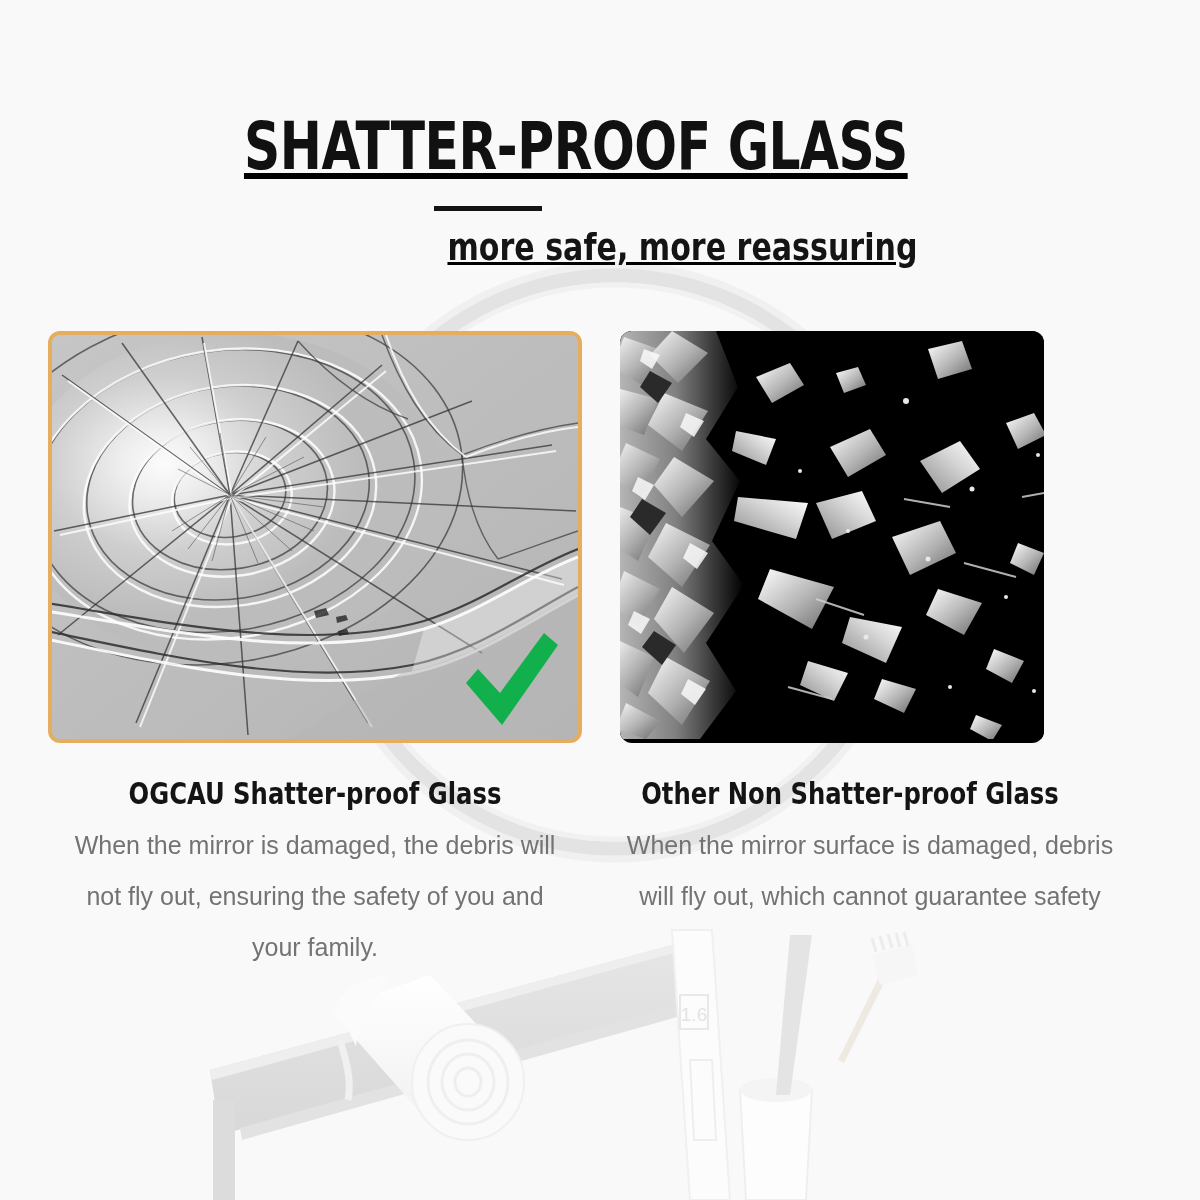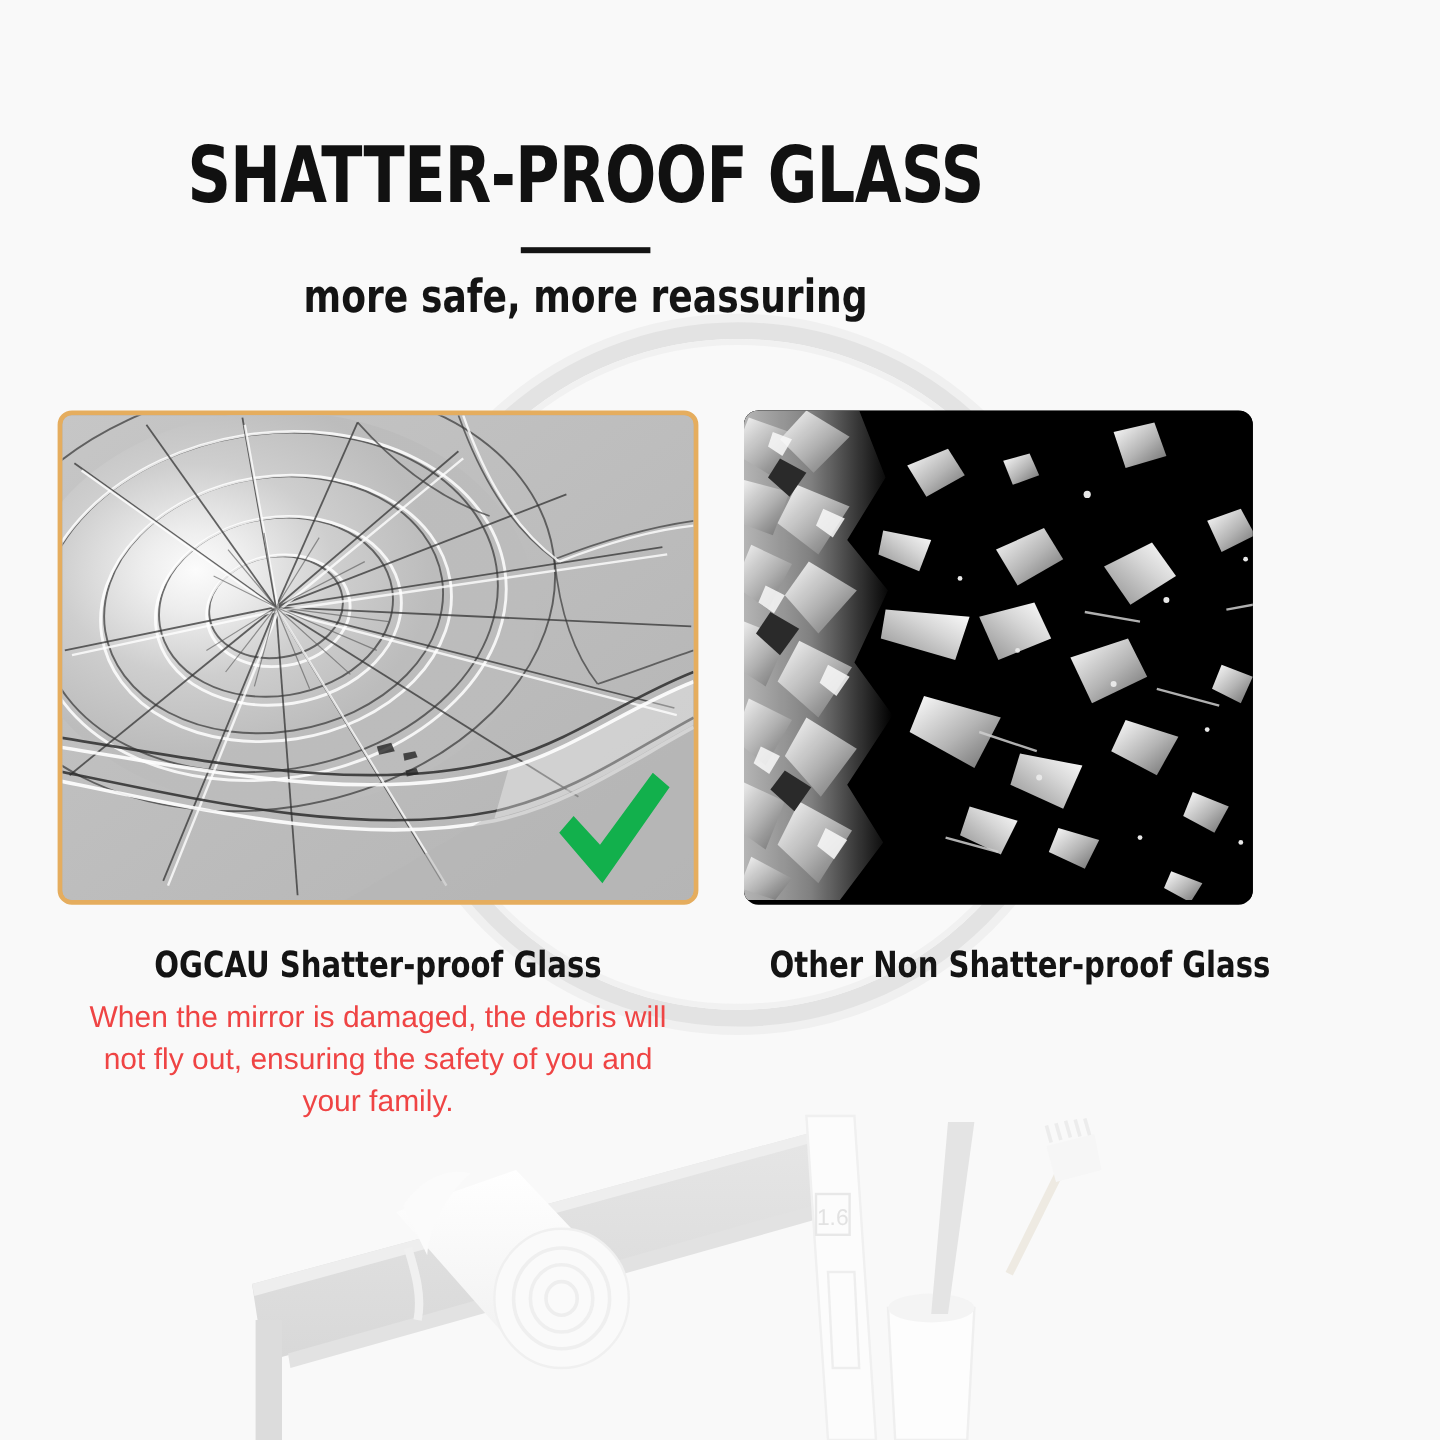--- a/index.html
+++ b/index.html
@@ -28,21 +28,22 @@
     z-index: 0;
     pointer-events: none;
   }
 
   
   #header {
     position: absolute;
     top: 0; left: 0;
     width: 976px;
     z-index: 3;
-    text-align: center;
+    text-align: right;
+    text-decoration: underline;
   }
   #title {
     margin: 0;
     padding-top: 113px;
     font-family: "Liberation Sans Narrow", "DejaVu Sans Condensed", "Liberation Sans", sans-serif;
     font-weight: 700;
     font-size: 65px;
     line-height: 68px;
     letter-spacing: -0.5px;
     color: #111111;
@@ -73,21 +74,20 @@
   #compare {
     position: absolute;
     top: 331px;
     left: 0;
     width: 1200px;
     z-index: 3;
   }
   .col {
     position: absolute;
     top: 0;
-    margin-top: 11px;
   }
   .col.left  { left: 48px;  width: 534px; }
   .col.right { left: 620px; width: 424px; }
 
   .photo {
     position: relative;
     height: 412px;
     border-radius: 12px;
     overflow: hidden;
   }
@@ -127,22 +127,22 @@
     transform: scaleX(0.9);
     white-space: nowrap;
   }
   .cap-body {
     margin: 0 auto;
     padding-top: 9px;
     text-align: center;
     font-family: "Liberation Sans", sans-serif;
     font-weight: 400;
     font-size: 25px;
-    line-height: 35px;
-    color: #ef4444;
+    line-height: 51px;
+    color: #737373;
   }
   .col.left  .cap-body { width: 500px; }
   .col.right .cap-body { width: 500px; }
 </style>
 </head>
 <body>
 
 <div id="stage">
 
   <svg id="bg-scene" viewBox="0 0 1200 1200" width="1200" height="1200">
@@ -445,16 +445,17 @@
               <line x1="344" y1="232" x2="396" y2="246"></line>
               <line x1="402" y1="166" x2="446" y2="158"></line>
               <line x1="168" y1="356" x2="212" y2="368"></line>
               <line x1="430" y1="278" x2="476" y2="290"></line>
             </g>
           </svg>
         </div>
       </div>
 
       <h2 class="cap-title">Other Non Shatter-proof Glass</h2>
+      <p class="cap-body">When the mirror surface is damaged, debris will fly out, which cannot guarantee safety</p>
     </div>
 
   </div>
 </div>
 
 </body></html>

